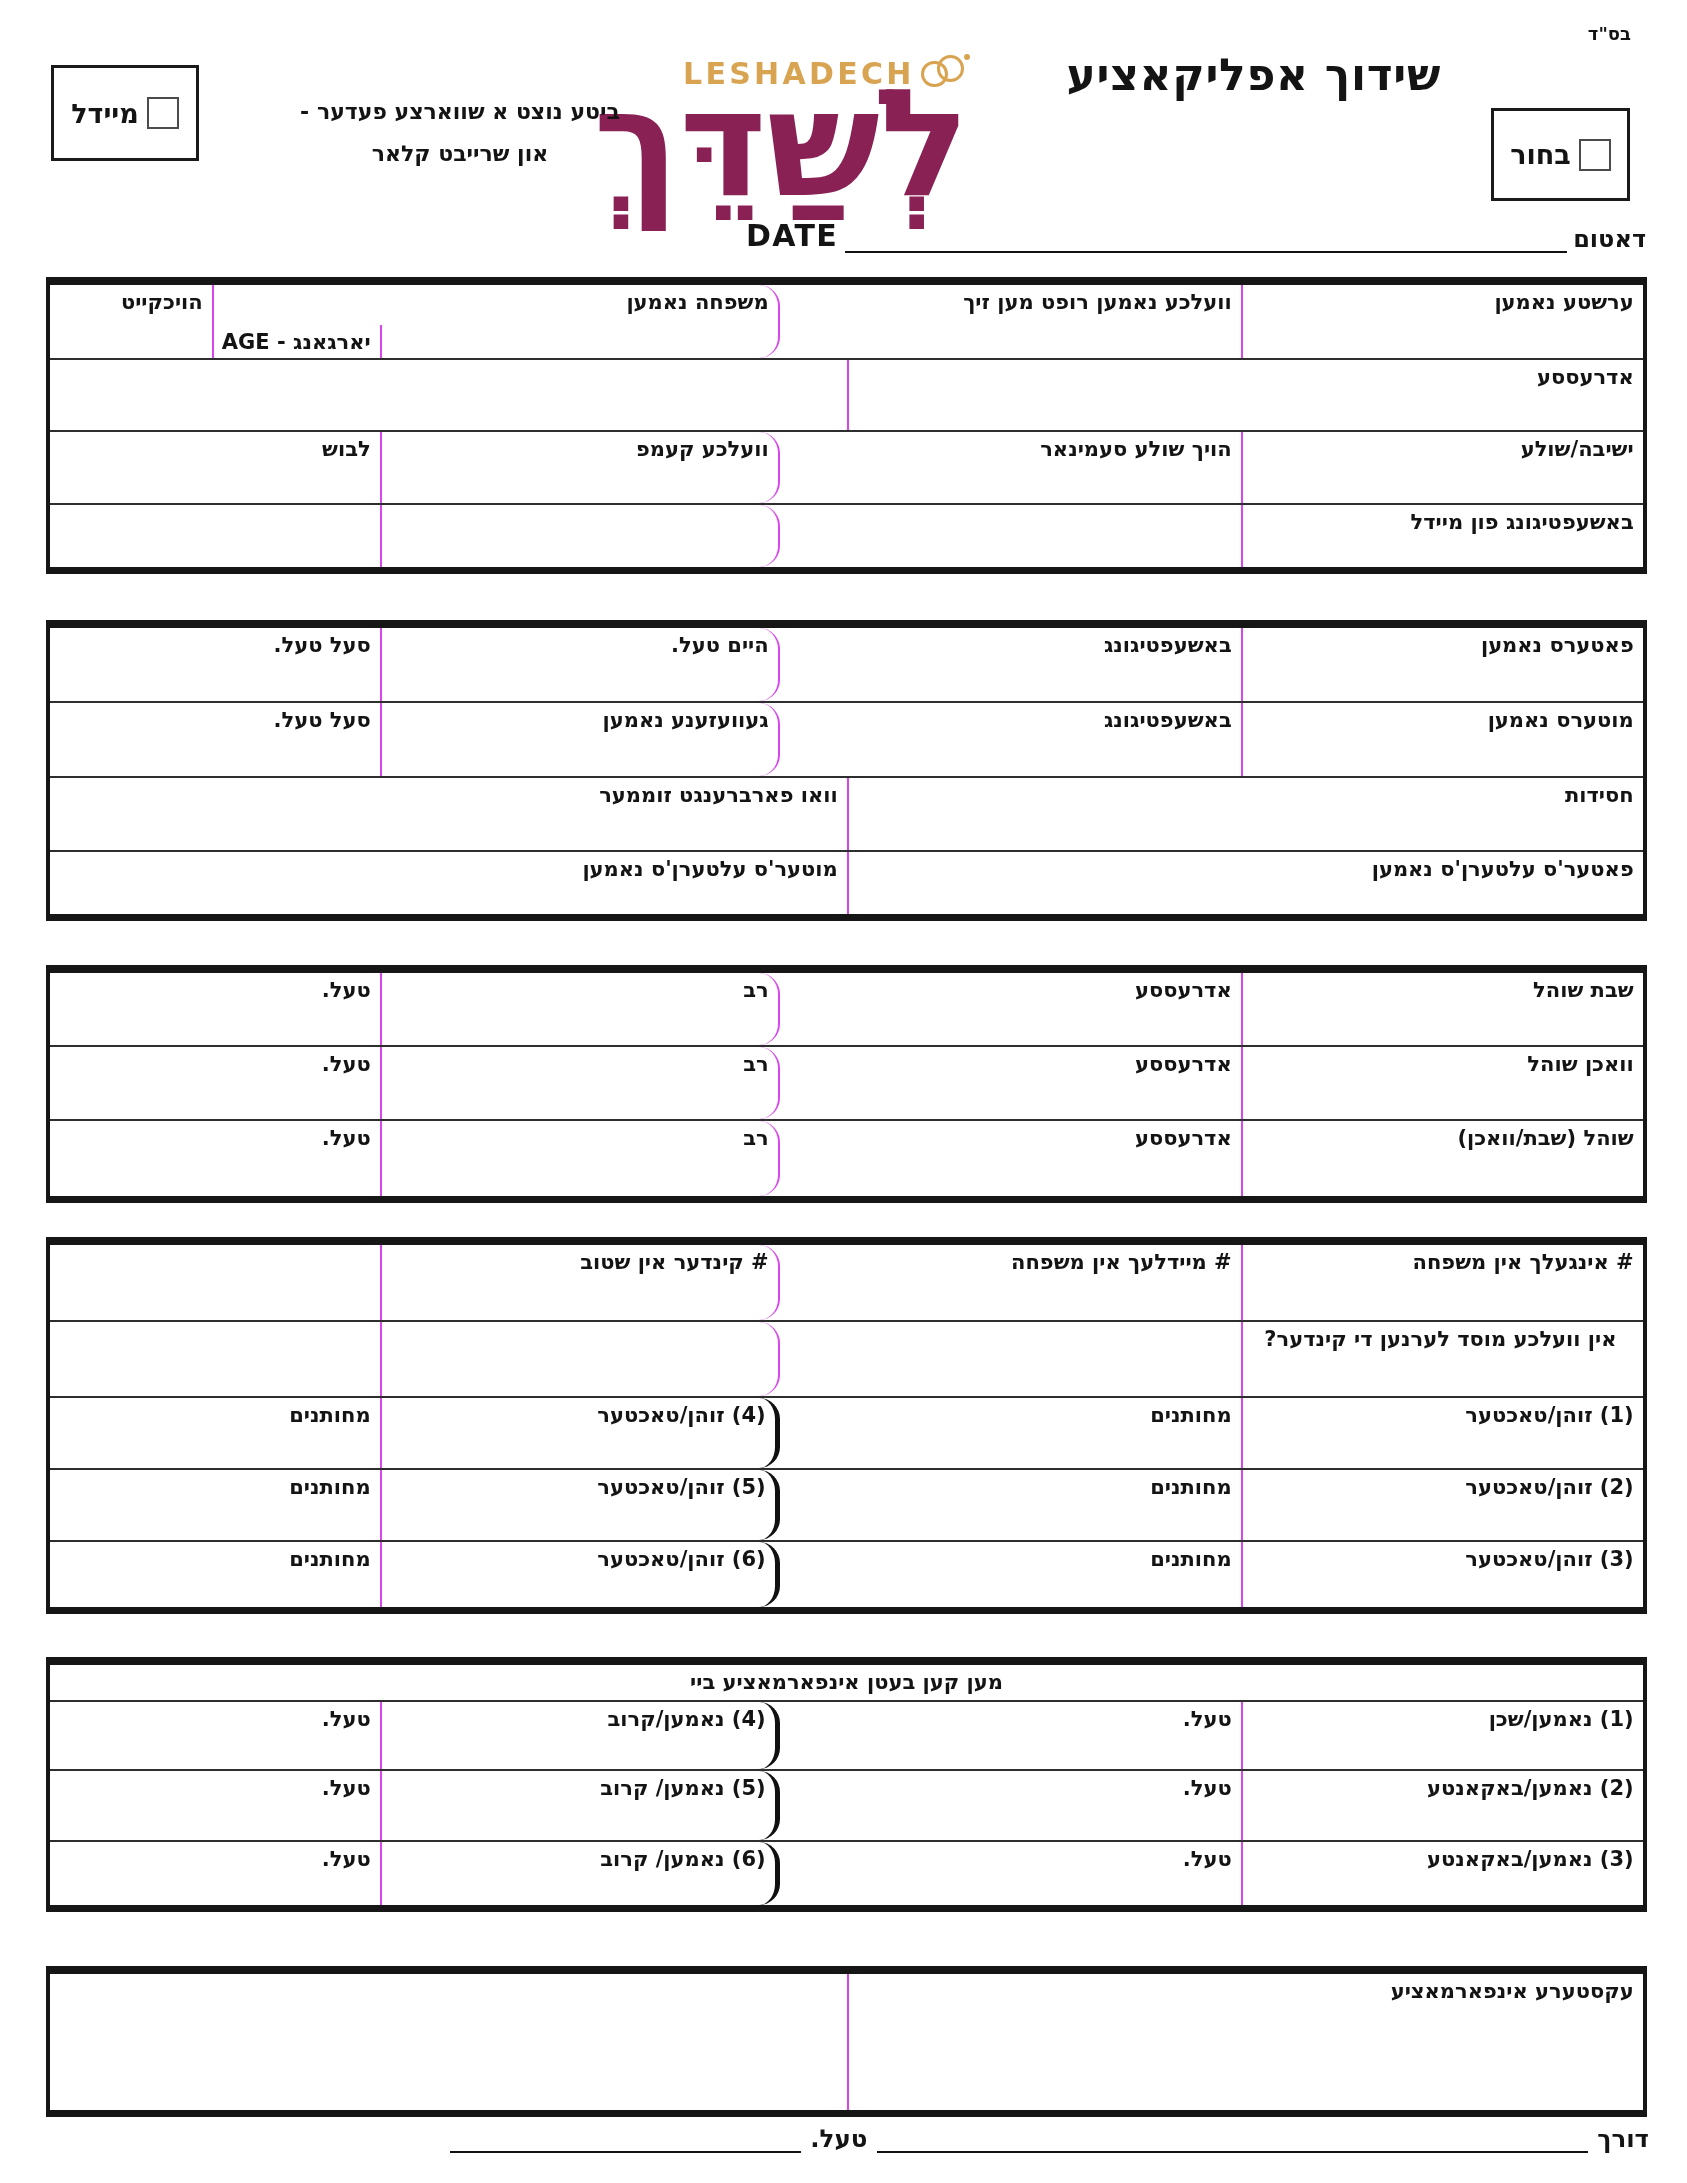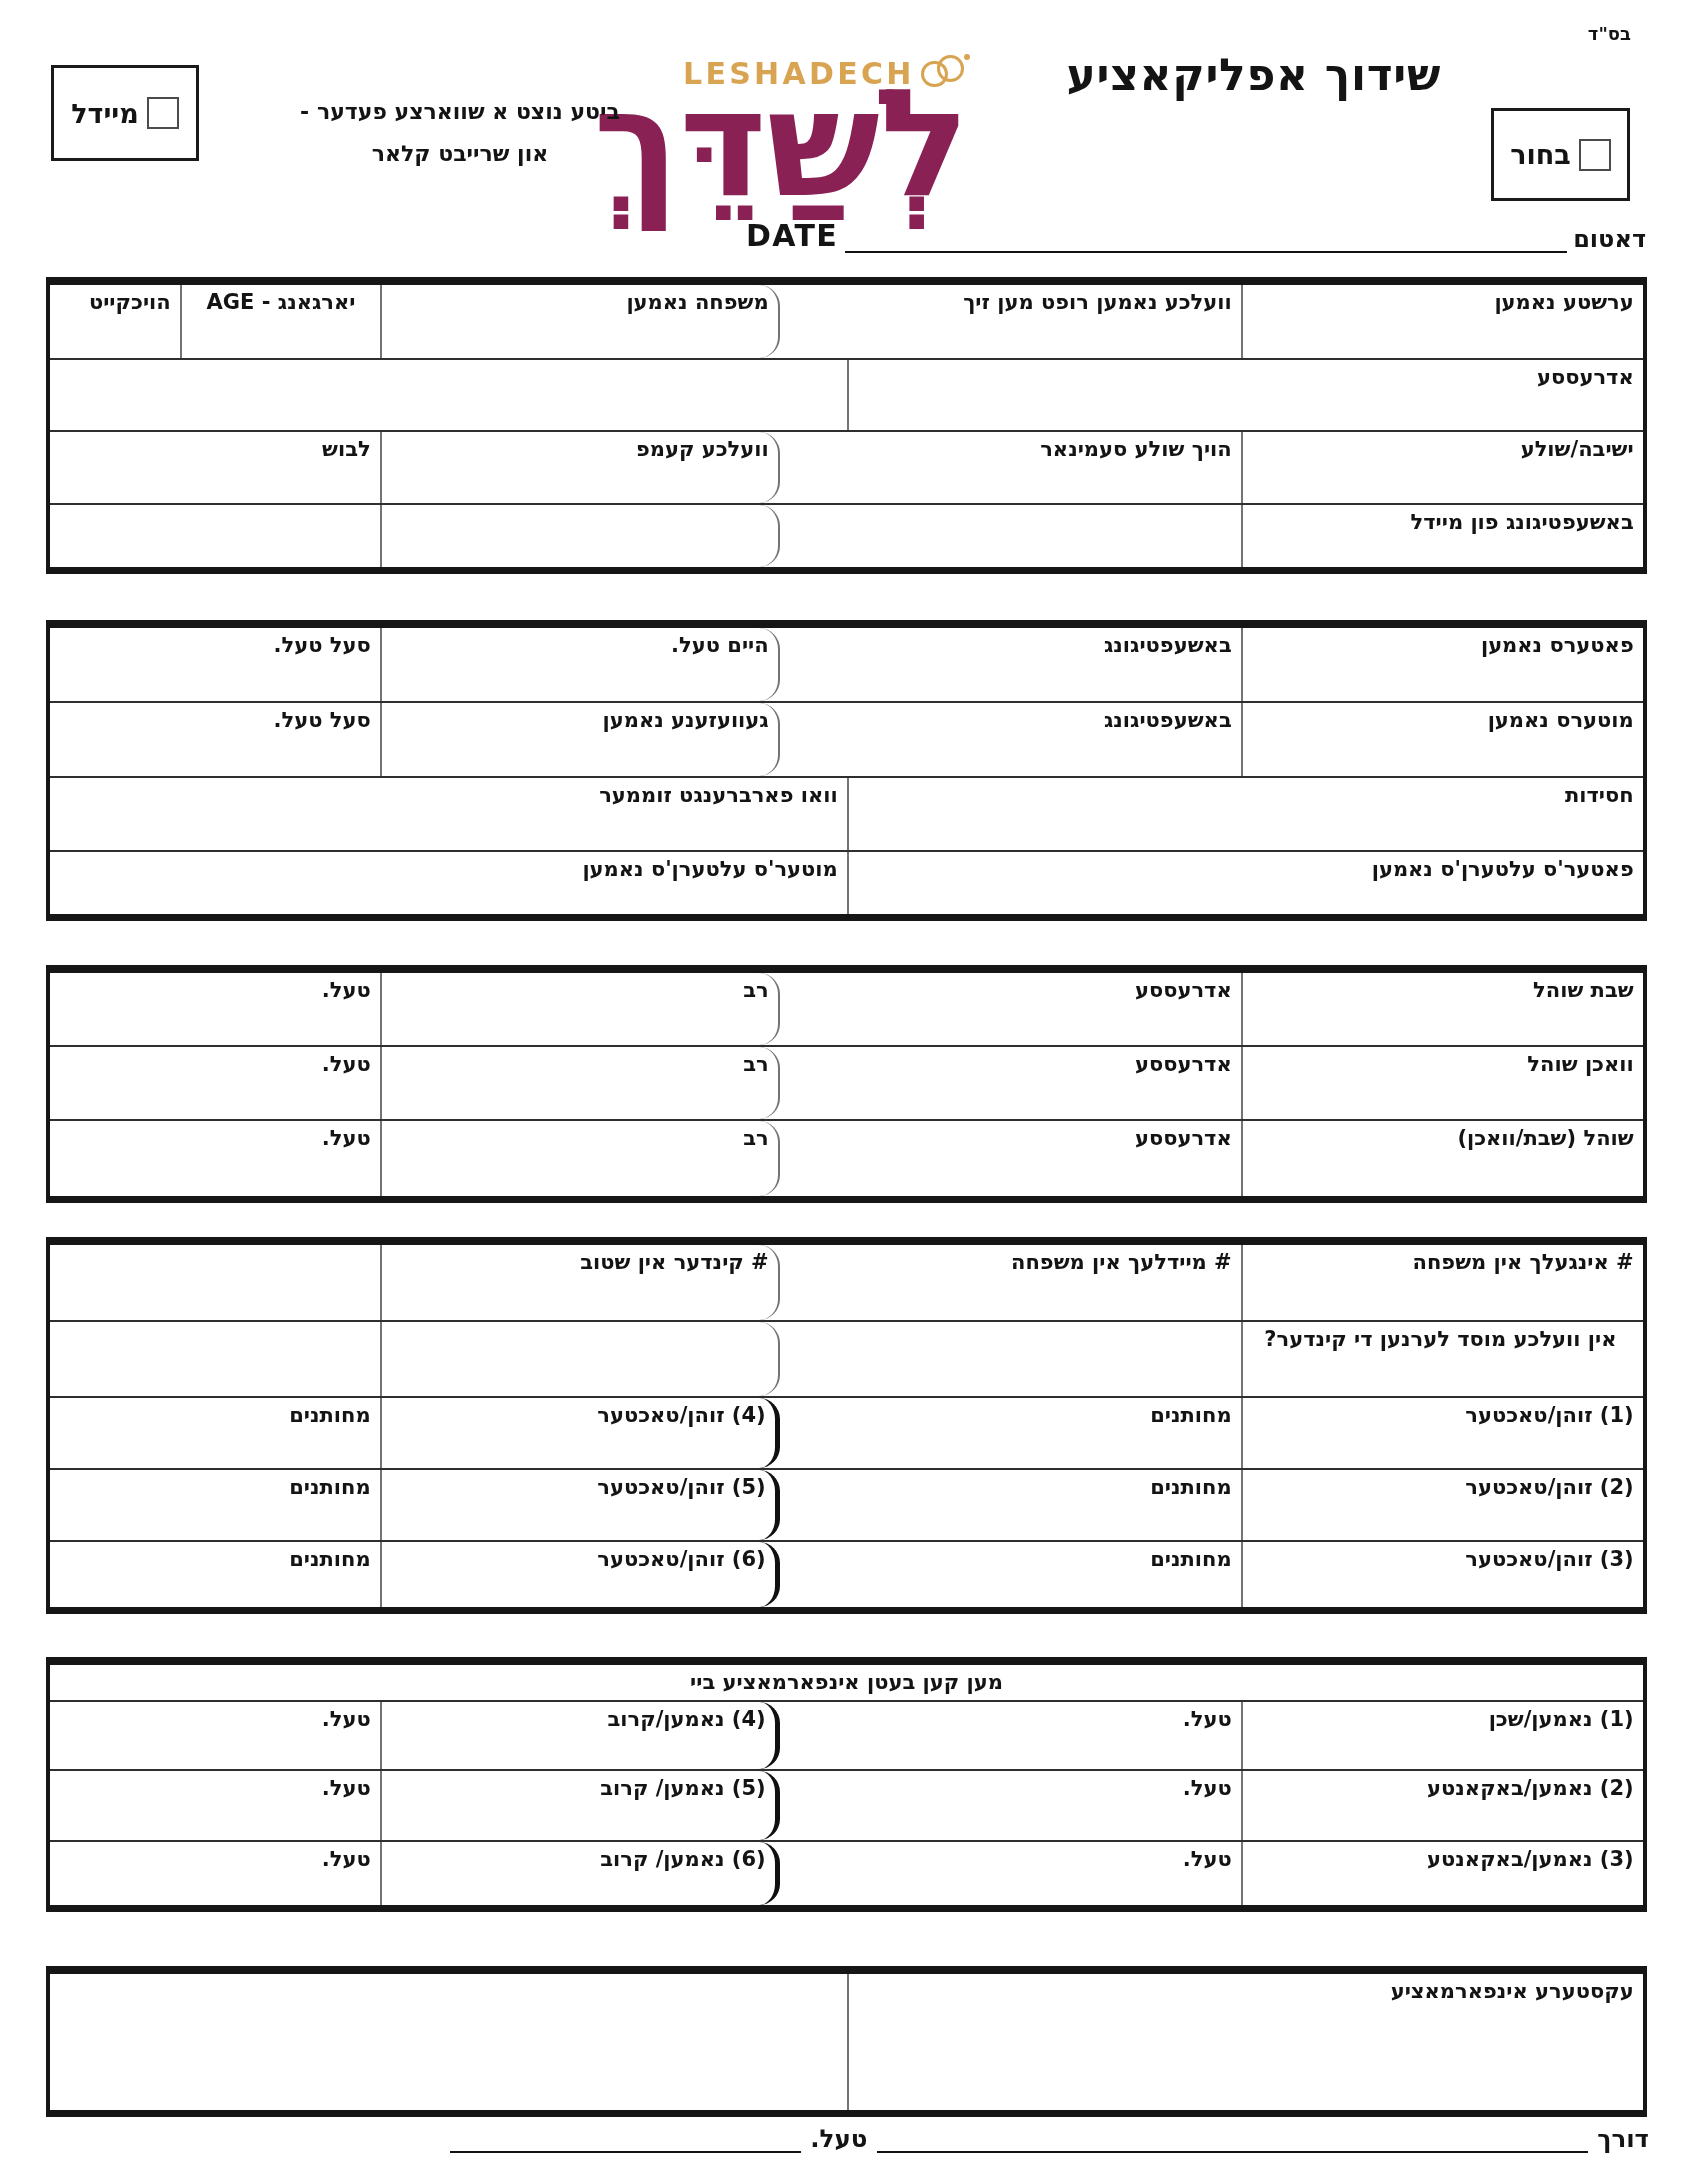--- a/index.html
+++ b/index.html
@@ -44,24 +44,24 @@
   .grow{flex:1;}
   
   .tbl{
     position:absolute; left:46px; width:1601px; box-sizing:border-box; background:#fff;
     border:4px solid #161616; border-top-width:8px; border-bottom-width:7.3px;
     display:flex; flex-direction:column;
   }
   .row{display:flex; border-bottom:2.6px solid #2e2e2e; box-sizing:border-box;}
   .row:last-child{border-bottom:none; flex:1;}
   .cell{box-sizing:border-box; padding:5.3px 9.3px; font-size:21px; overflow:hidden;}
-  .cell:not(:first-child){border-right:2px solid #737373;}
+  .cell:not(:first-child){border-right:2px solid #d946ef;}
   .cell.thick{border-right-width:5.3px; border-right-color:#101010;}
   .lbl{white-space:nowrap;}
-  .w1{width:400px;} .w2{width:463px;} .w3{width:398px;border-radius:21px;} .w4{width:200px;} .wh{width:794px;}
+  .w1{width:400px;} .w2{width:463px;} .w3{width:398px;border-radius:21px;} .w4{width:168px;margin-top:40px;} .wh{width:794px;}
   .center{text-align:center;}
   .qcell{padding-right:26.5px;}
   .theader{width:100%; text-align:center; font-size:21px;}
   
   .footrow{
     position:absolute; left:450px; top:2119px; width:1199px;
     display:flex; align-items:flex-end; gap:9.3px; font-size:24.5px;
   }
   .fline1{flex:1; border-bottom:2.6px solid #111; height:32px;}
   .fline2{width:351px; border-bottom:2.6px solid #111; height:32px;}

